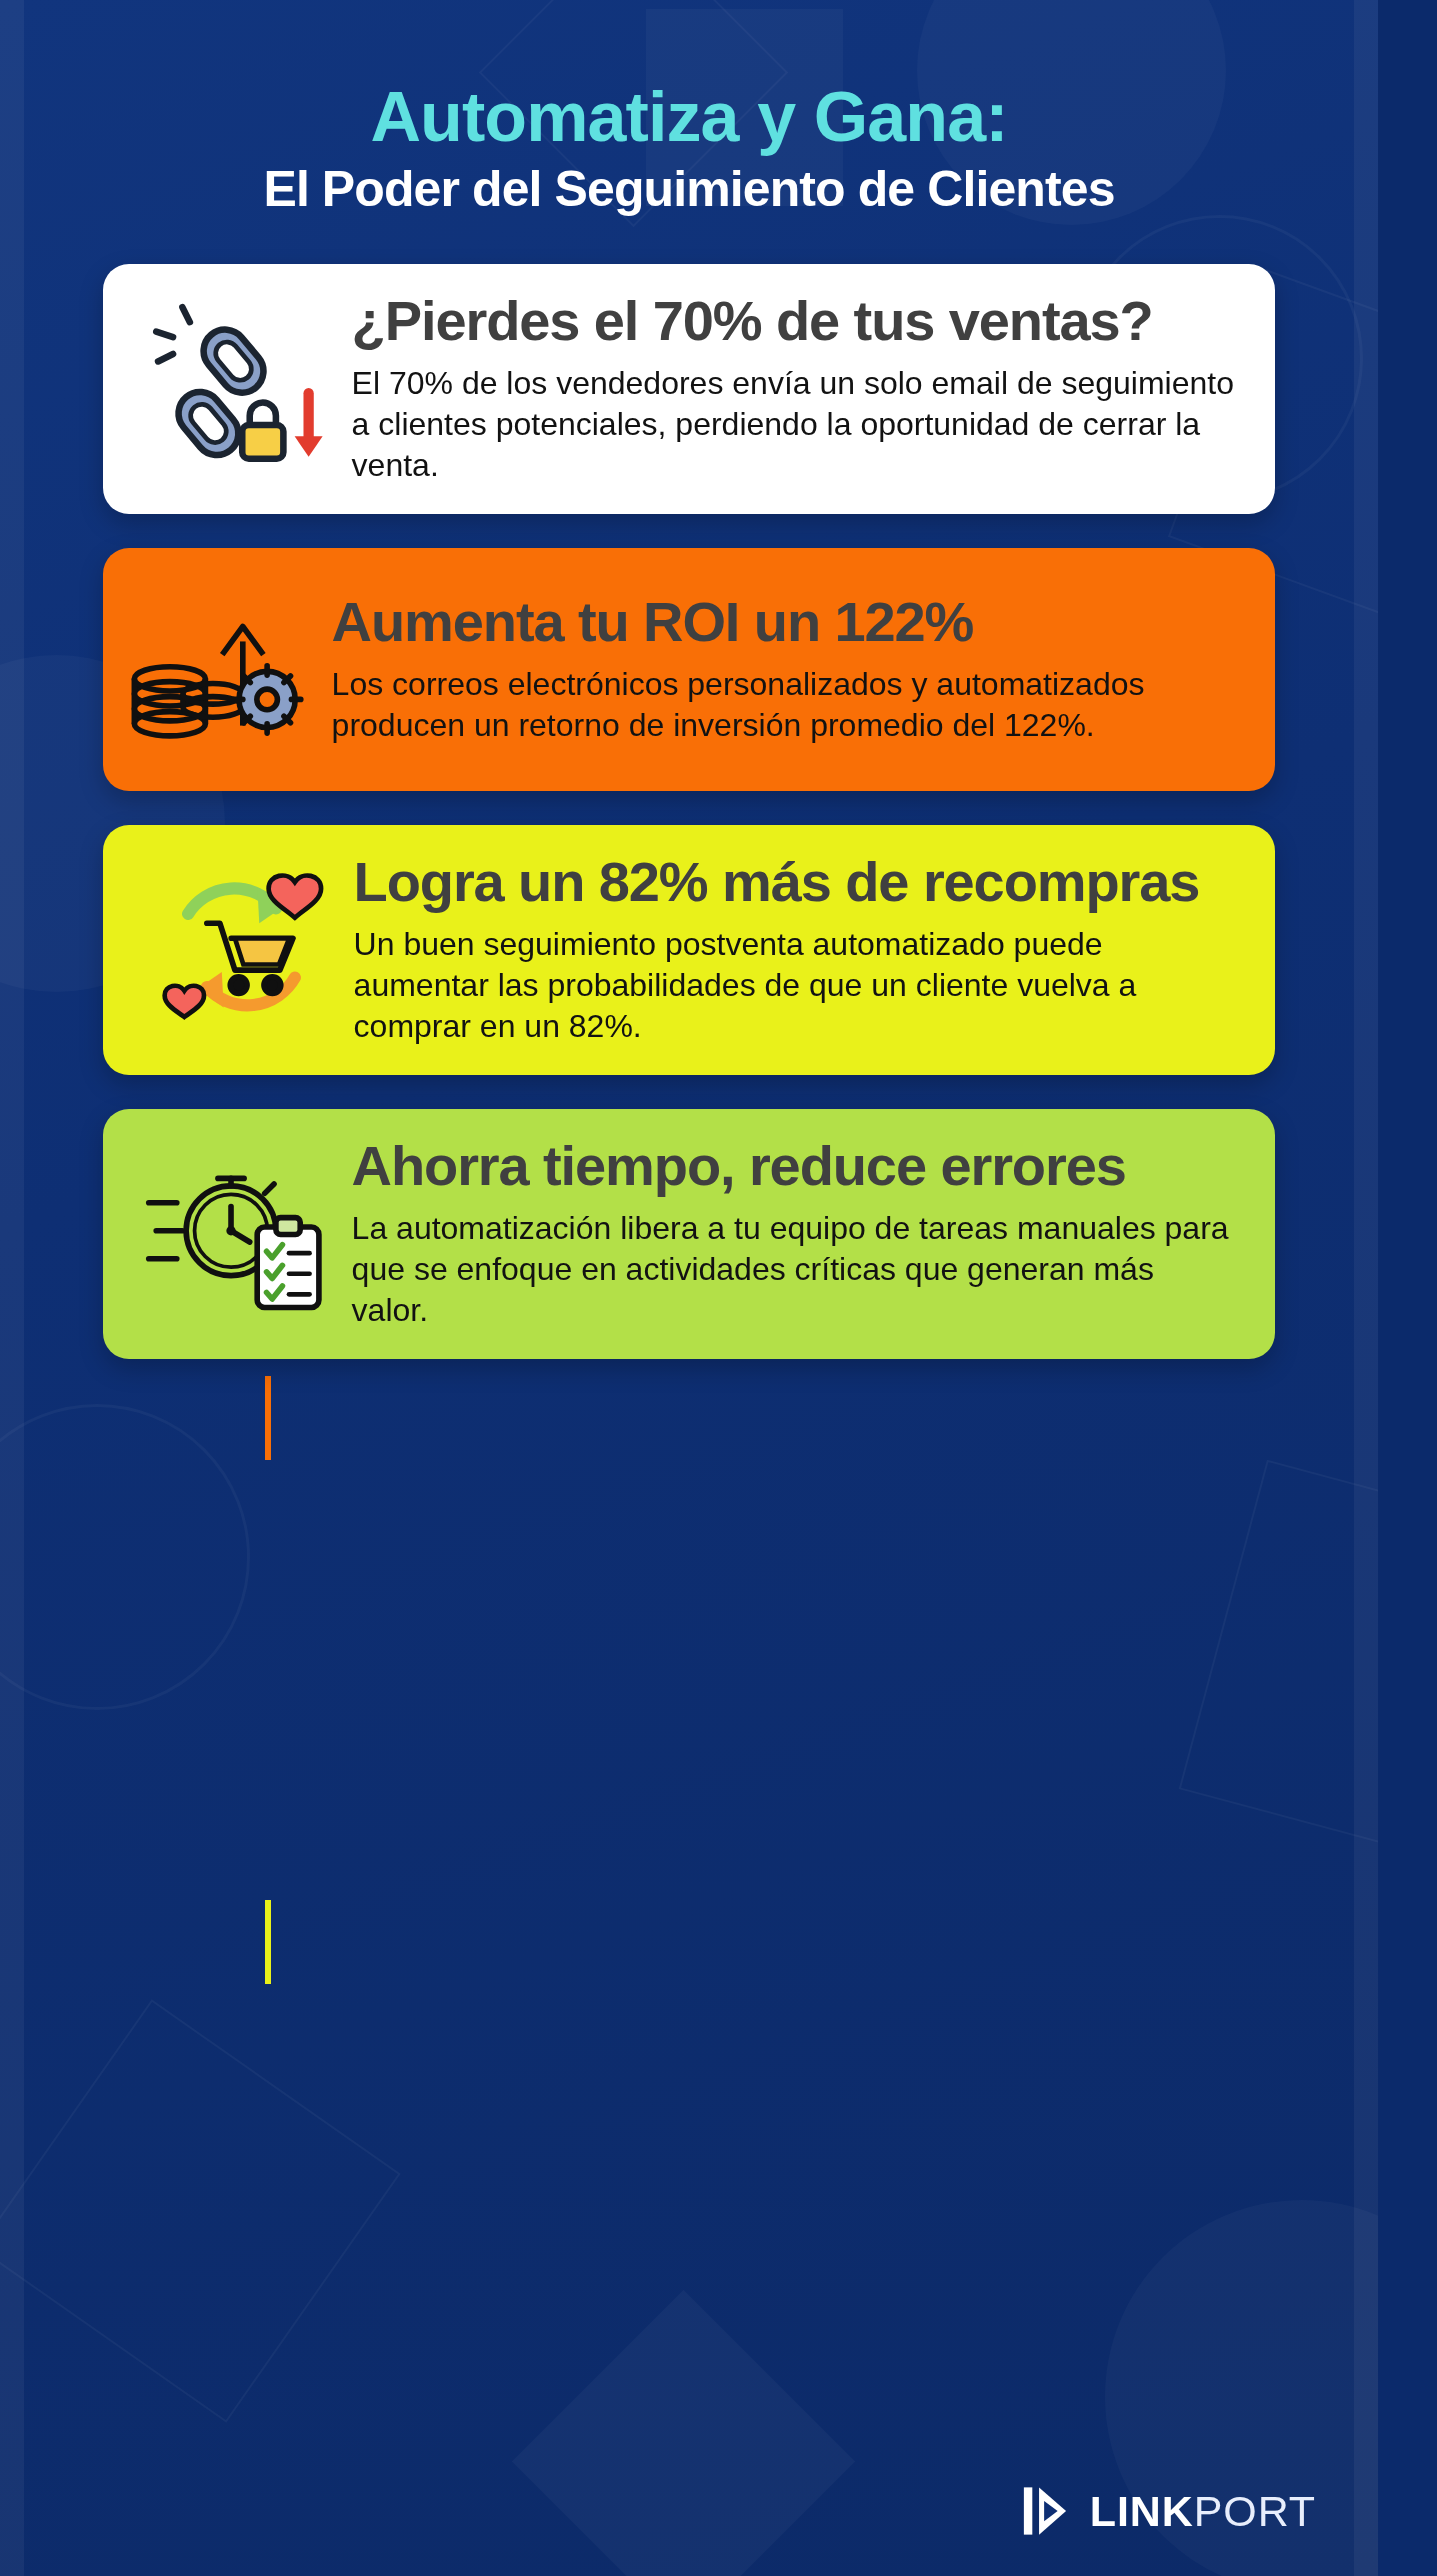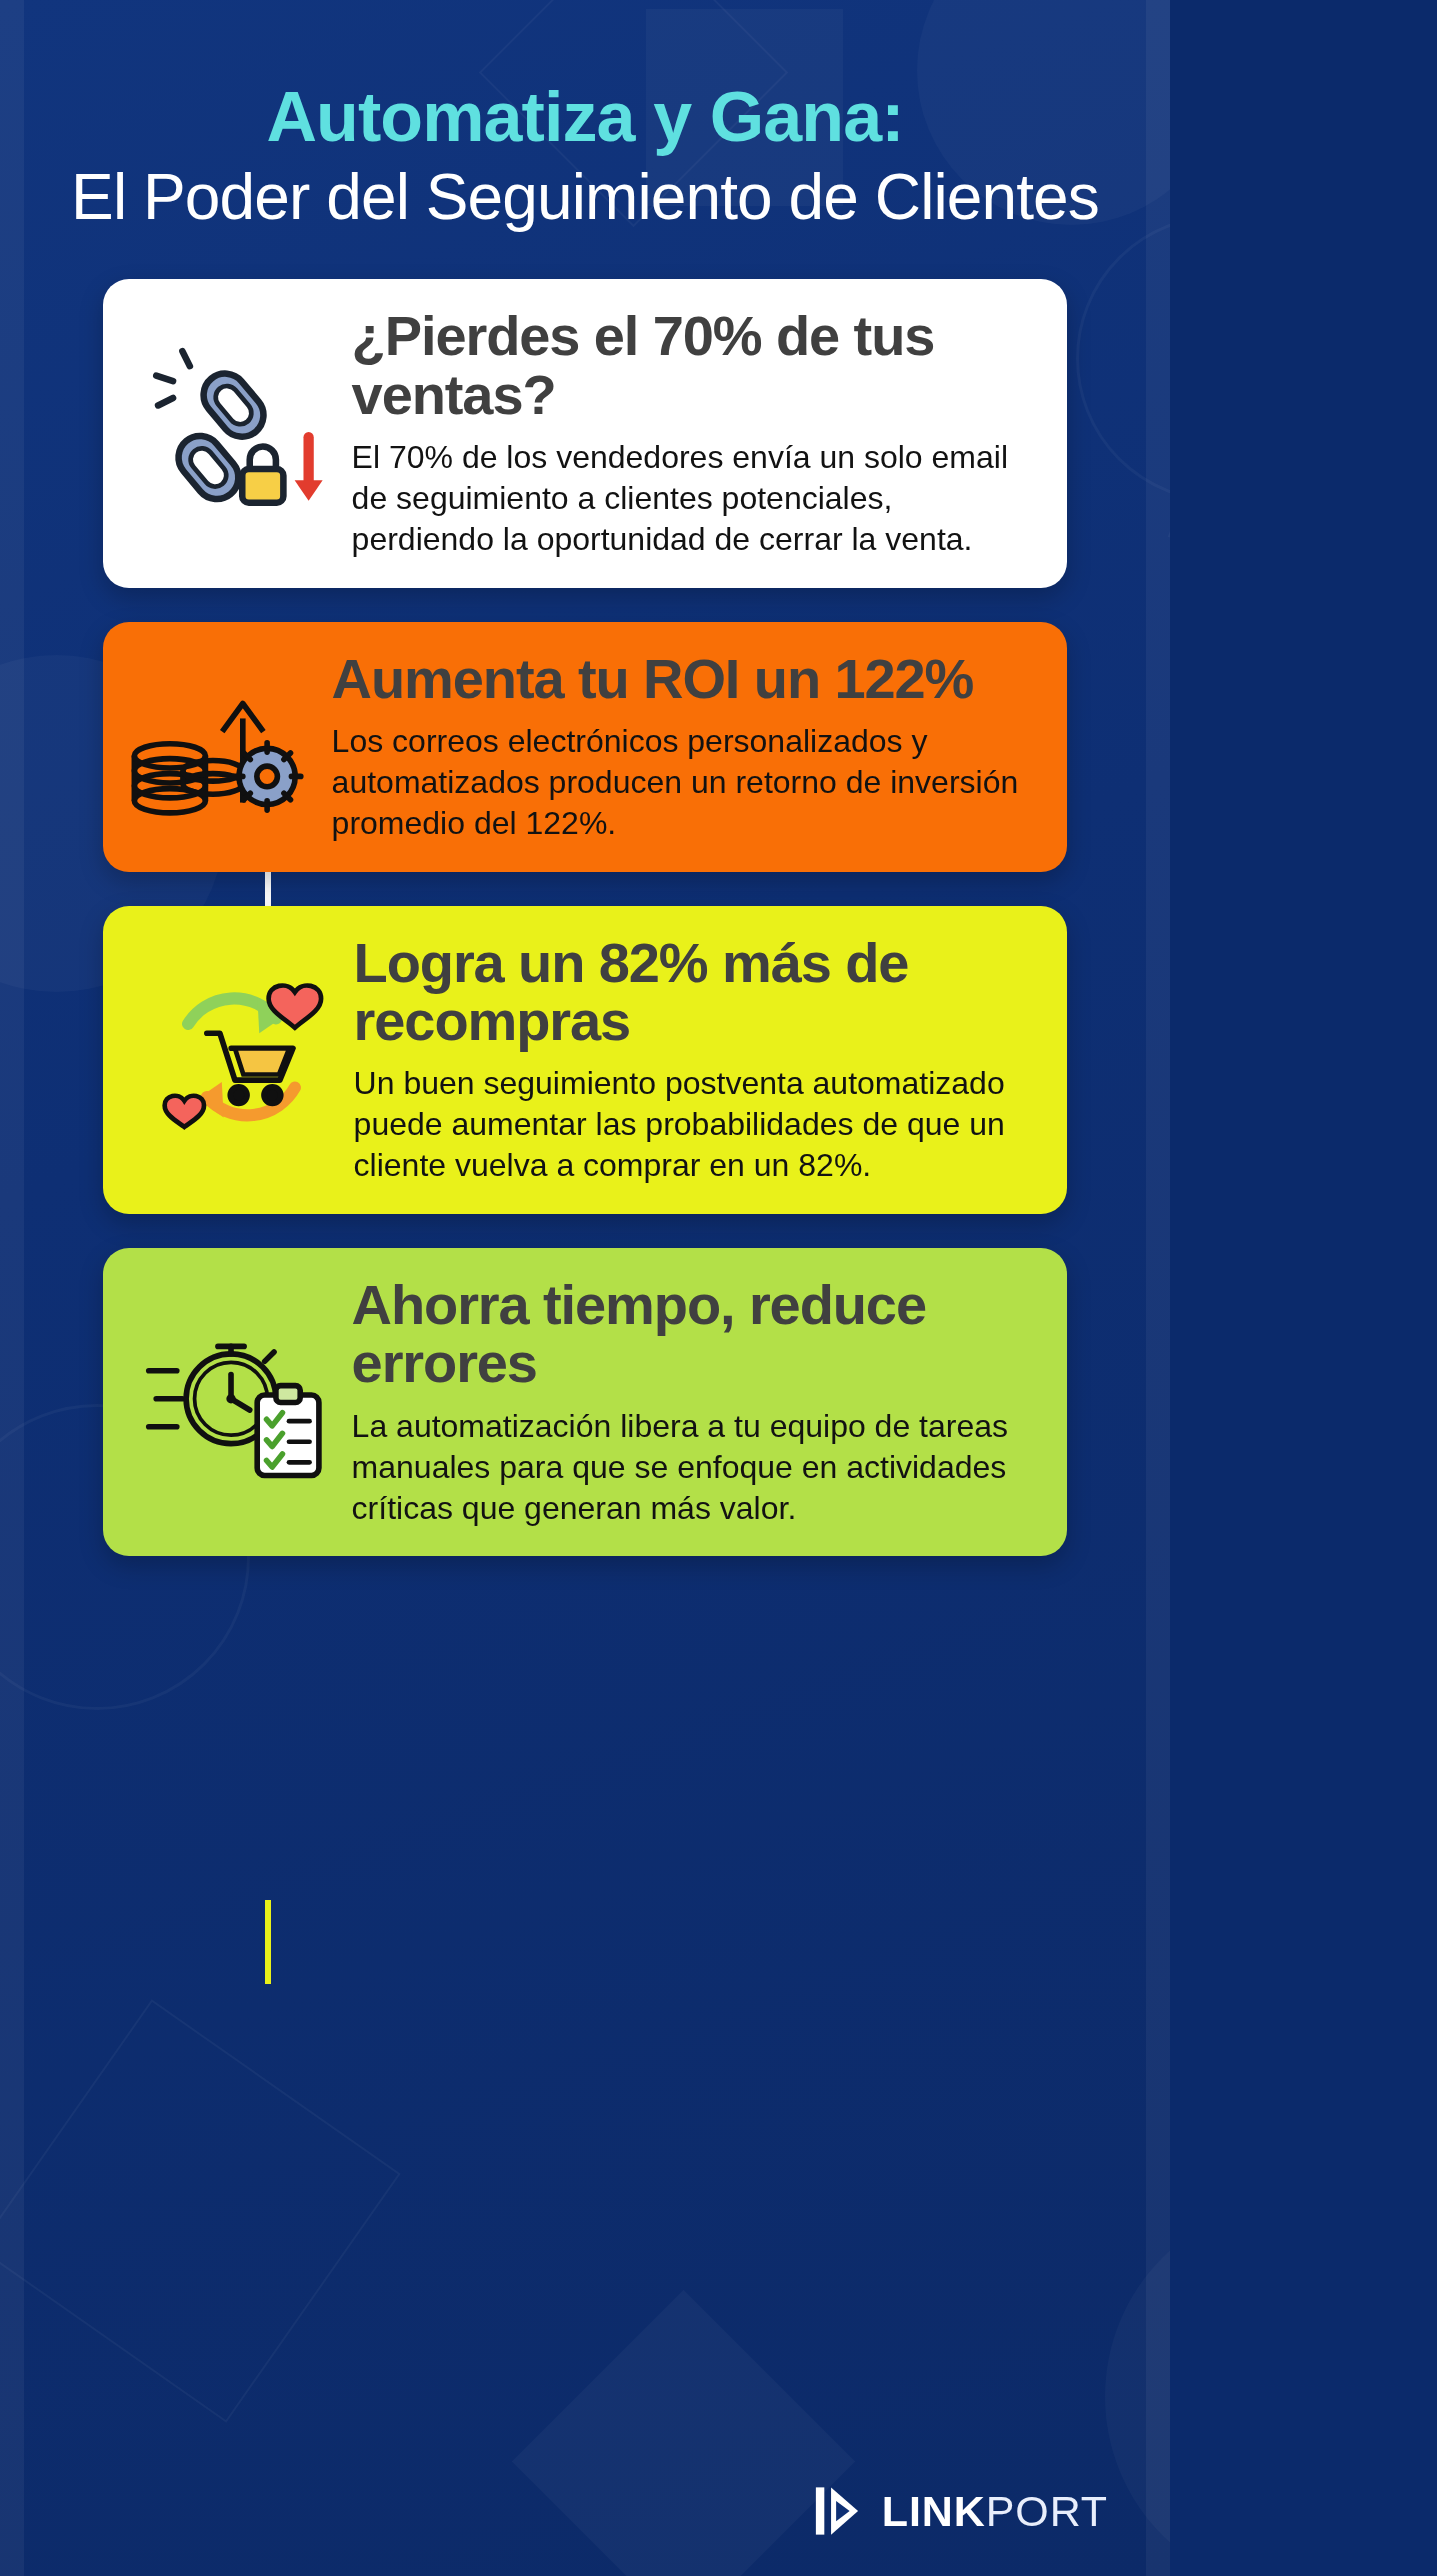--- a/index.html
+++ b/index.html
@@ -9,21 +9,21 @@
   }
   body {
     width: 1438px;
     height: 2576px;
     font-family: "Liberation Sans", sans-serif;
     overflow: hidden;
   }
 
   .poster {
     position: relative;
-    width: 1170px;
+    width: 1378px;
     height: 2576px;
     background: linear-gradient(160deg, #11357e 0%, #0e2f74 40%, #0c2a68 100%);
     overflow: hidden;
   }
 
   
   .bg-shape {
     position: absolute;
     border: 2.8px solid rgba(255,255,255,0.045);
   }
@@ -64,22 +64,22 @@
   }
   .title-line1 {
     font-size: 70px;
     font-weight: 700;
     color: #5fe0e0;
     letter-spacing: -0.9px;
     line-height: 1.05;
     margin-bottom: 7.5px;
   }
   .title-line2 {
-    font-size: 64px;
-    font-weight: 400;
+    font-size: 50px;
+    font-weight: 700;
     color: #ffffff;
     letter-spacing: -0.9px;
     line-height: 1.1;
   }
 
   
   .connector {
     position: absolute;
     left: 265px;
     width: 5.6px;

